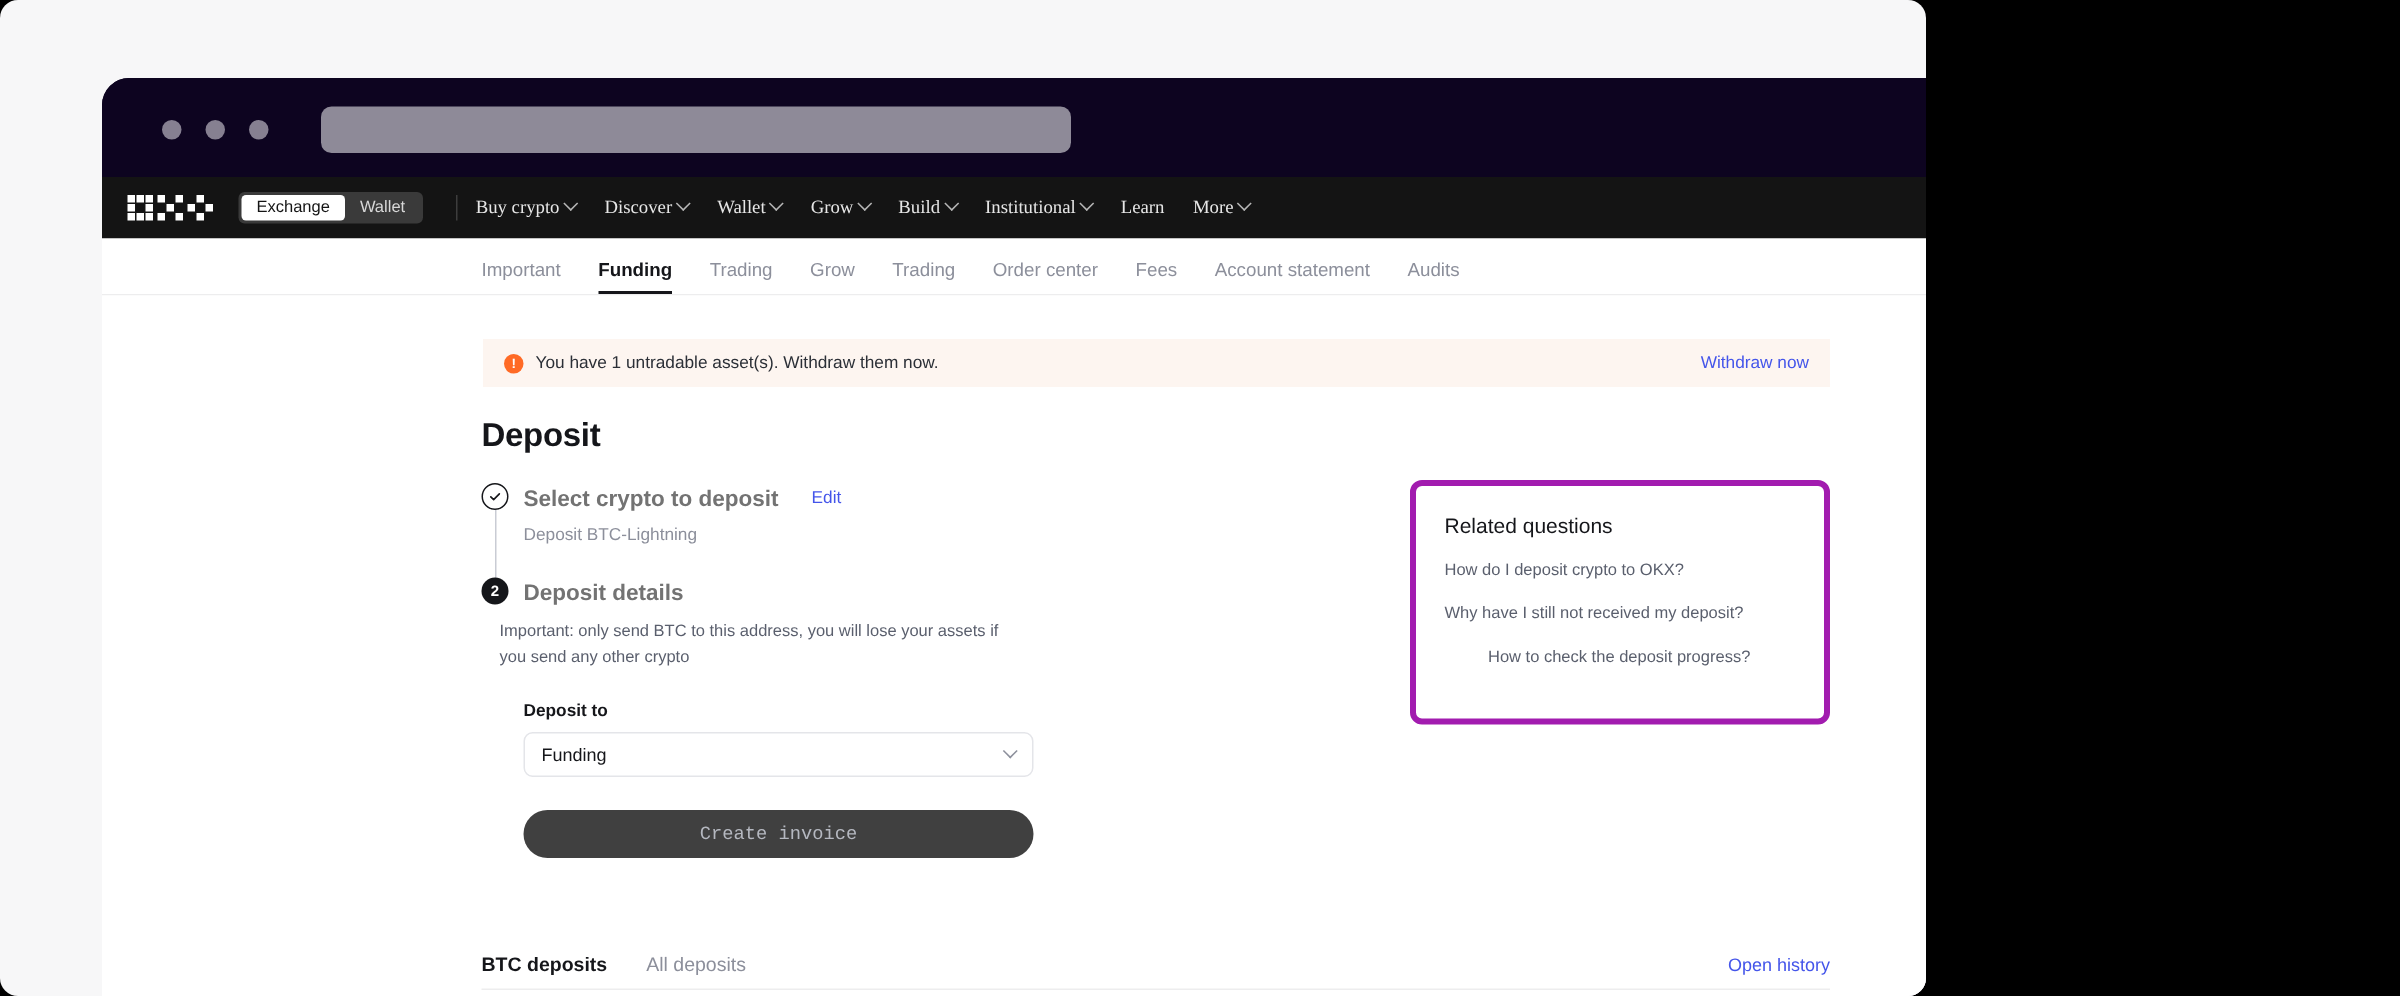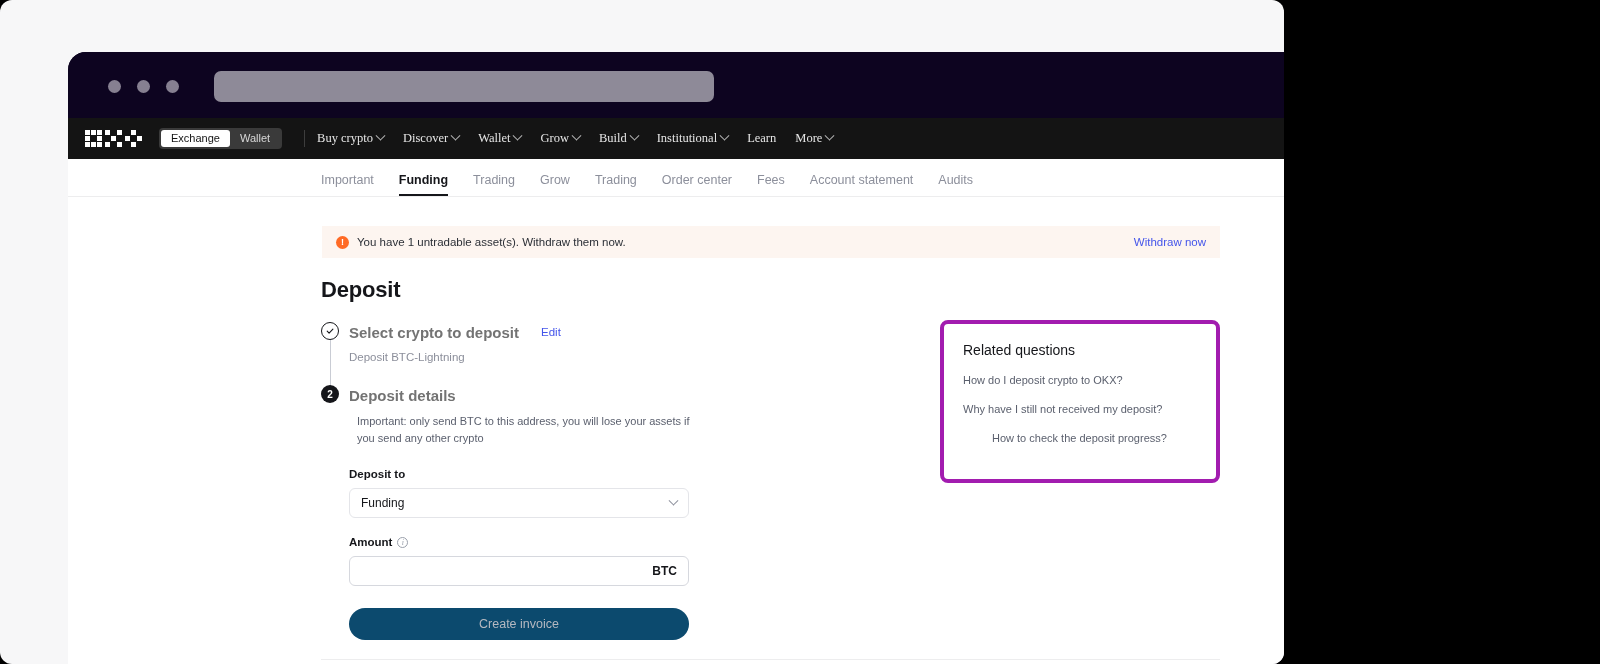--- a/index.html
+++ b/index.html
@@ -313,21 +313,21 @@
 
   #step1-sub {
     margin-left: 28px;
     margin-top: 9px;
     font-size: 11.5px;
     color: #8c8f9b;
   }
 
   #step2-block { margin-top: 22px; position: relative; }
   #step2-desc {
-    margin-left: 36px;
+    margin-left: 12px;
     margin-top: 8px;
     font-size: 11px;
     color: #5a5f6d;
     line-height: 1.5;
     width: 348px;
   }
 
   
   #form {
     margin-left: 28px;
@@ -386,26 +386,27 @@
     font-weight: bold;
     color: #15161a;
     background: #ffffff;
   }
   #field-amount { margin-top: 18px; }
 
   #create-invoice-btn {
     margin-top: 22px;
     height: 32px;
     border-radius: 16px;
-    background: #0c4a6e;
+    background: #404040;
     color: #b5b8c0;
     font-size: 12.5px;
     display: flex;
     align-items: center;
     justify-content: center;
+    font-family: Liberation Mono, monospace;
   }
 
   
   #related-card {
     position: absolute;
     left: 872px;
     top: 123px;
     width: 280px;
     height: 163px;
     border: 4px solid #a21caf;
@@ -667,42 +668,40 @@
             <div id="form">
 
               <div>
                 <div class="field-label">Deposit to</div>
                 <div class="select-box">
                   <span>Funding</span>
                   <span class="select-chev"></span>
                 </div>
               </div>
 
-              <div id="field-amount">
-                <div class="field-label">
-                  <span>Amount</span>
-                  <span class="info-icon">i</span>
-                </div>
-                <div class="input-box">
-                  <span>BTC</span>
-                </div>
-              </div>
 
               <div id="create-invoice-btn">Create invoice</div>
             </div>
           </div>
         </div>
 
         <div id="related-card">
           <div id="related-title">Related questions</div>
           <div class="related-q">How do I deposit crypto to OKX?</div>
           <div class="related-q">Why have I still not received my deposit?</div>
           <div class="related-q">How to check the deposit progress?</div>
         </div>
 
+        <div id="history-section">
+          <div id="history-tabs">
+            <div class="hist-tab active">BTC deposits</div>
+            <div class="hist-tab">All deposits</div>
+          </div>
+          <div id="open-history">Open history</div>
+        </div>
         <div id="history-rule"></div>
 
         <div id="scroll-track">
           <div id="scroll-thumb"></div>
         </div>
       </div>
     </div>
   </div>
 </div>
 

